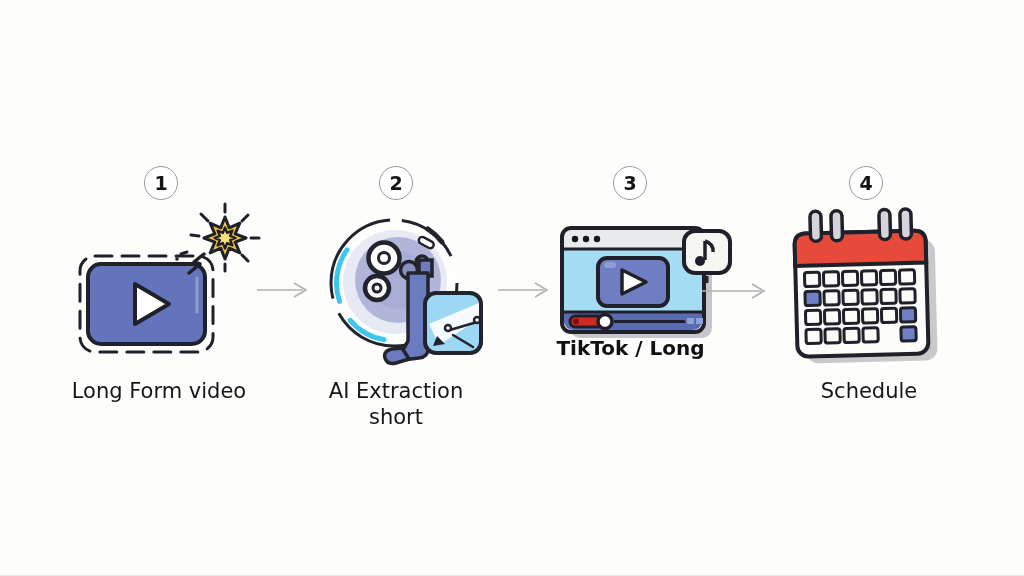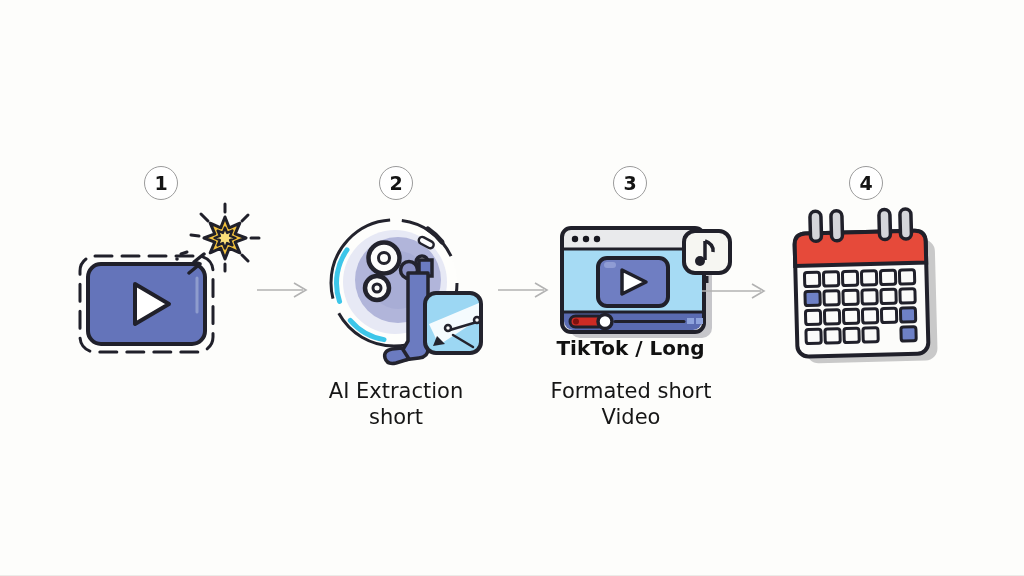--- a/index.html
+++ b/index.html
@@ -204,16 +204,17 @@
       </svg>
   </div>
   <div class="arrow" id="arrow3">
     <svg width="72" height="20" viewBox="0 0 72 20">
         <line x1="1" y1="10" x2="60" y2="10" stroke="#b2b2b2" stroke-width="1.6"></line>
         <polyline points="51,3 63,10 51,17" fill="none" stroke="#b2b2b2" stroke-width="1.6"></polyline>
       </svg>
   </div>
 
   <div class="platform-label" id="platform3">TikTok / Long</div>
+  <div class="step-title" id="title1">Long Form video</div>
   <div class="step-title" id="title2">AI Extraction short</div>
-  <div class="step-title" id="title3">Formated short Video</div>
+  <div class="step-title" id="title4">Schedule</div>
 
 </div>
 
 </body></html>

